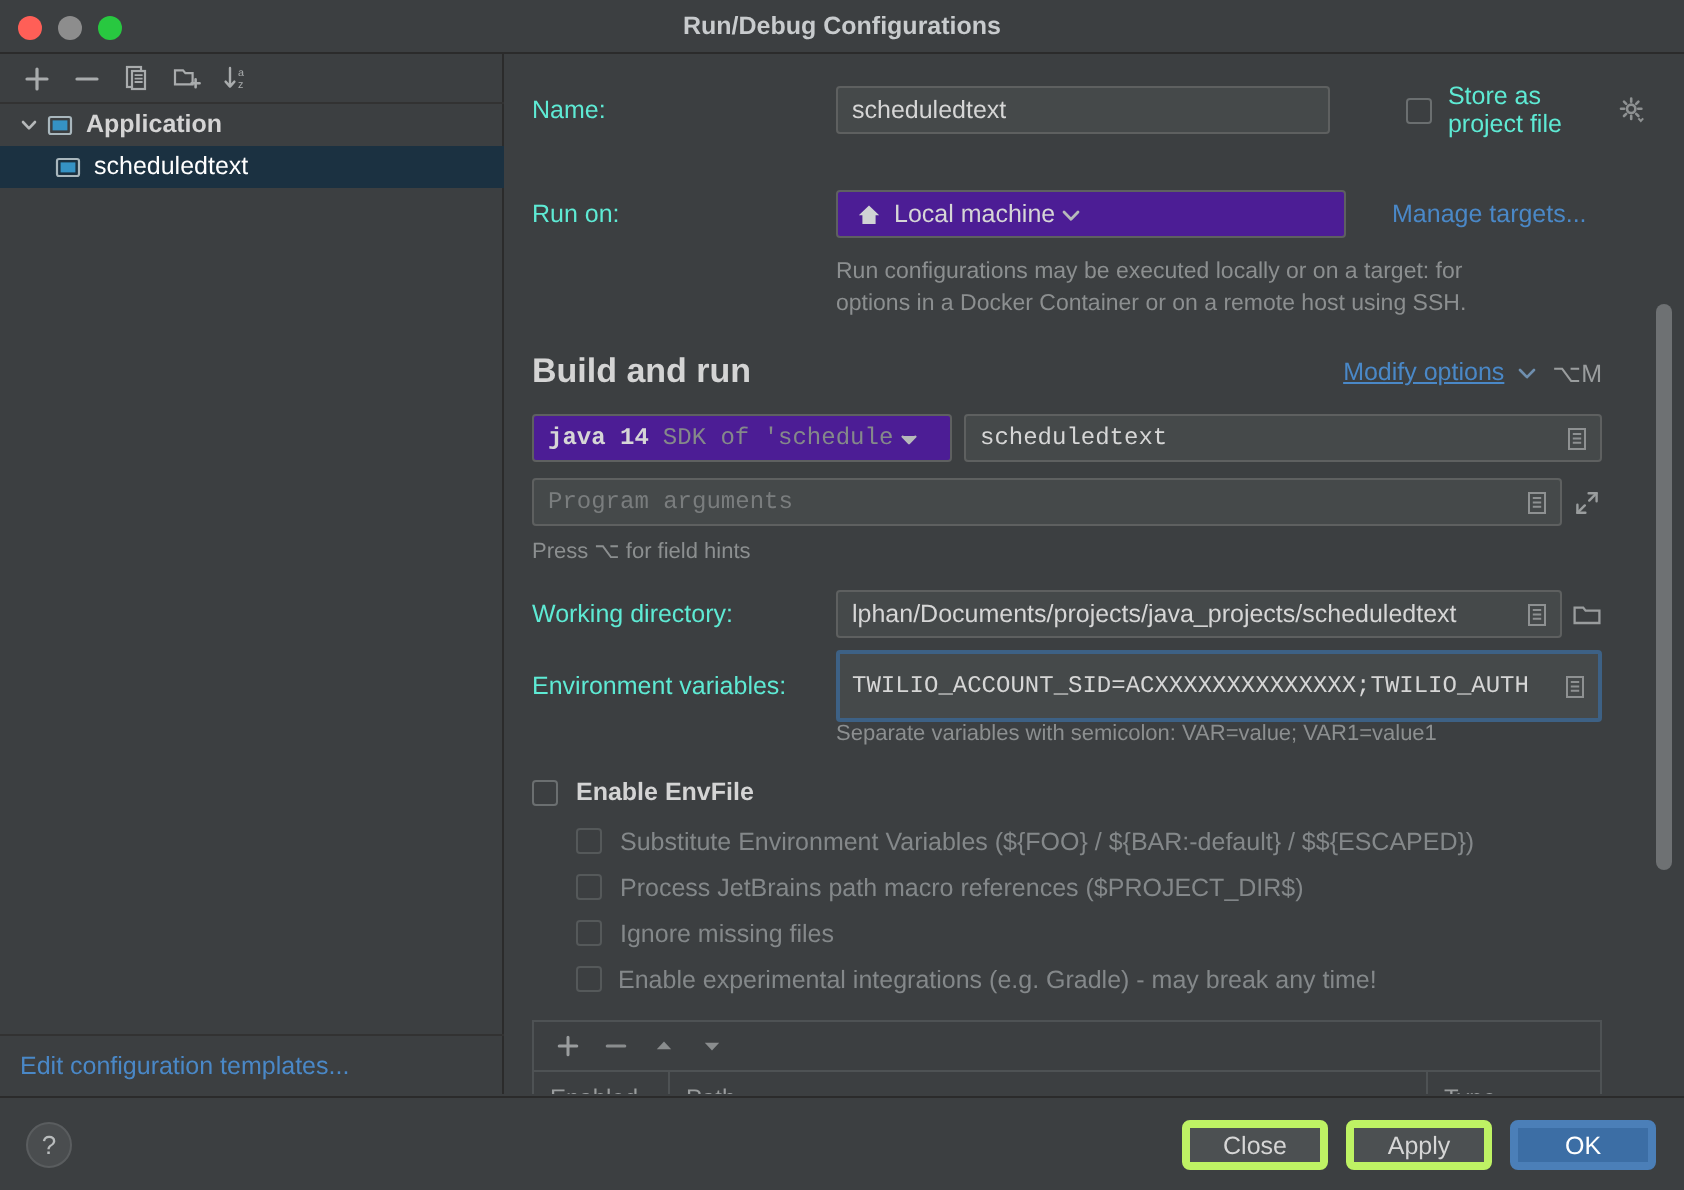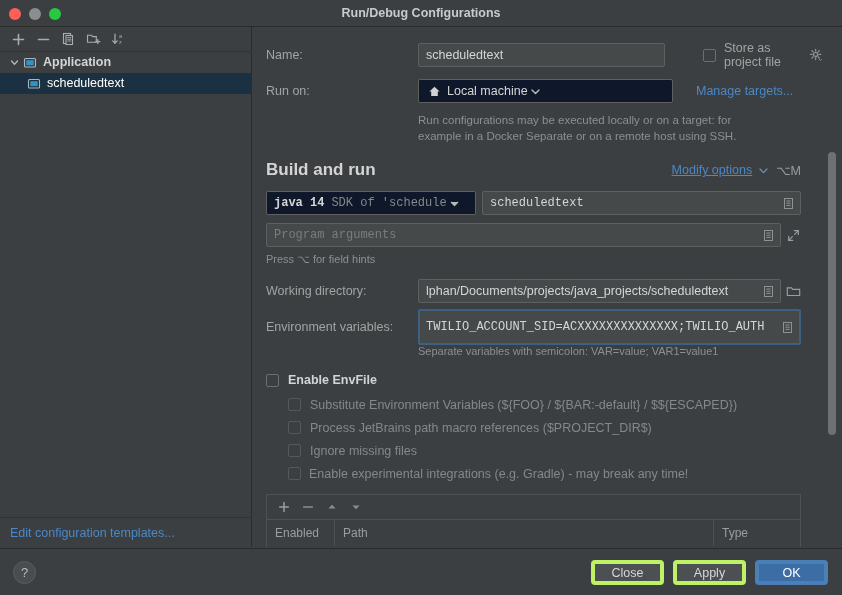--- a/index.html
+++ b/index.html
@@ -86,21 +86,21 @@
   .rightpane {
     position: absolute; left: 253px; top: 27px; right: 0; height: 520px;
     background: #3c3f41; overflow: hidden;
   }
   .form {
     position: absolute; left: 0; top: 0; right: 0; bottom: 0;
     padding: 13px 18px 0 13px;
   }
   .row { display: flex; align-items: center; }
   .lbl {
-    font-size: 12.5px; color: #a3a3a3; cursor: default;
+    font-size: 12.5px; color: #5eead4; cursor: default;
   }
   .lbl.w {
     width: 152px; flex: 0 0 152px;
   }
 
   
   .tfield {
     background: #45494a;
     border: 1px solid #5e6060;
     border-radius: 2px;
@@ -131,21 +131,21 @@
     border: 1px solid #6b6f70; border-radius: 2px;
     background: #3c3f41;
   }
   .checkbox.dim { border-color: #55595a; }
 
   .hint { font-size: 11px; color: #8c8f90; cursor: default; }
 
   .section-title { font-size: 17px; font-weight: bold; color: #d4d4d4; cursor: default; }
 
   .combo {
-    background: #0f172a; border: 1px solid #5e6060; border-radius: 2px;
+    background: #4c1d95; border: 1px solid #5e6060; border-radius: 2px;
     height: 24px; display: flex; align-items: center;
     padding: 0 2px 0 7px; font-size: 12.5px; color: #d6d6d6;
     overflow: hidden; white-space: nowrap; cursor: default;
   }
   .combo .arrow {
     width: 16px; flex: 0 0 16px; display: flex;
     align-items: center; justify-content: center;
   }
 
   
@@ -300,41 +300,41 @@
           <span class="fieldicon" style="margin-left:5px;">
             <svg width="14" height="14" viewBox="0 0 14 14">
               <circle cx="6.6" cy="6.4" r="2.1" fill="none" stroke="#8e9192" stroke-width="1.3"></circle>
               <path d="M6.6 1.3 v1.6 M6.6 9.9 v1.6 M1.5 6.4 h1.6 M10.1 6.4 h1.6 M3 2.8 l1.1 1.1 M9.1 8.9 l1.1 1.1 M10.2 2.8 l-1.1 1.1 M4.1 8.9 l-1.1 1.1" stroke="#8e9192" stroke-width="1.3" stroke-linecap="round"></path>
               <path d="M10.2 11.2 l1.2 1.3 l1.2 -1.3" fill="none" stroke="#8e9192" stroke-width="1"></path>
             </svg>
           </span>
         </div>
       </div>
 
-      <div class="row" style="height:24px; margin-top:12px;">
+      <div class="row" style="height:24px; margin-top:28px;">
         <span class="lbl w">Run on:</span>
         <div class="combo" style="width:255px;">
           <span class="fieldicon" style="margin-left:0; margin-right:5px;">
             <svg width="13" height="13" viewBox="0 0 13 13">
               <path d="M6.5 1.8 L11.6 6.6 H9.8 V11 H3.2 V6.6 H1.4 Z" fill="#d0d3d4"></path>
             </svg>
           </span>
           <span class="val">Local machine</span>
           <span class="arrow">
             <svg width="11" height="9" viewBox="0 0 11 9">
               <path d="M2 3 L5.5 6.6 L9 3" fill="none" stroke="#b6b9ba" stroke-width="1.4" stroke-linecap="round" stroke-linejoin="round"></path>
             </svg>
           </span>
         </div>
         <span class="link" style="margin-left:23px;">Manage targets...</span>
       </div>
 
       <div style="margin-top:9px; margin-left:152px;">
         <div class="hint" style="font-size:11.5px; line-height:16px;">Run configurations may be executed locally or on a target: for</div>
-        <div class="hint" style="font-size:11.5px; line-height:16px;">example in a Docker Separate or on a remote host using SSH.</div>
+        <div class="hint" style="font-size:11.5px; line-height:16px;">options in a Docker Container or on a remote host using SSH.</div>
       </div>
 
       <div class="row" style="margin-top:16px; justify-content:space-between; padding-right:23px;">
         <span class="section-title">Build and run</span>
         <span class="row">
           <span class="link underline">Modify options</span>
           <span class="fieldicon">
             <svg width="11" height="9" viewBox="0 0 11 9">
               <path d="M2 3 L5.5 6.6 L9 3" fill="none" stroke="#6f8faf" stroke-width="1.3" stroke-linecap="round" stroke-linejoin="round"></path>
             </svg>

